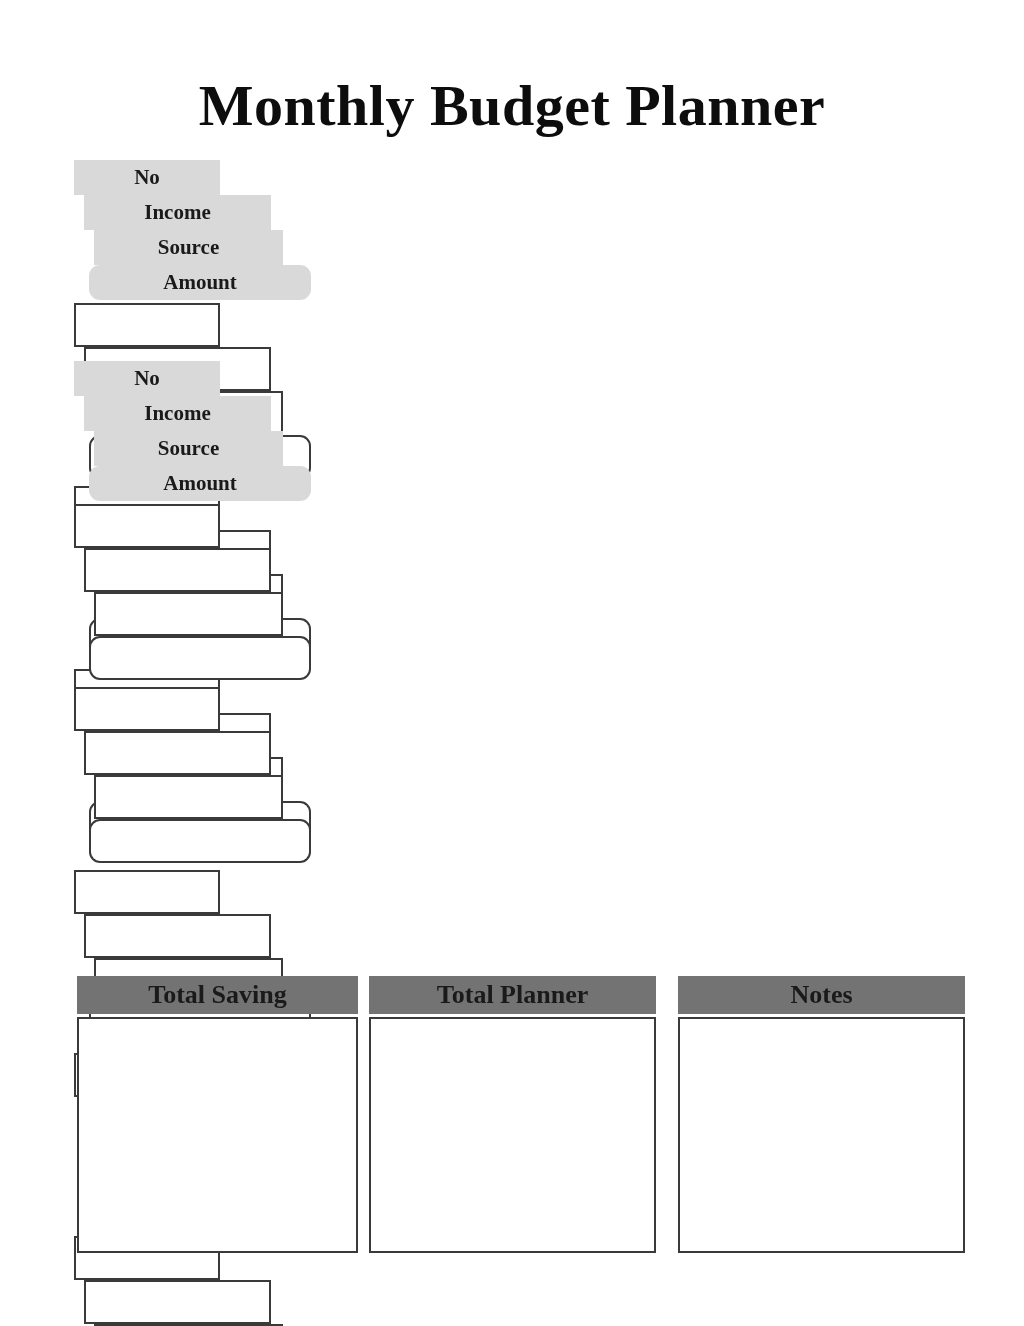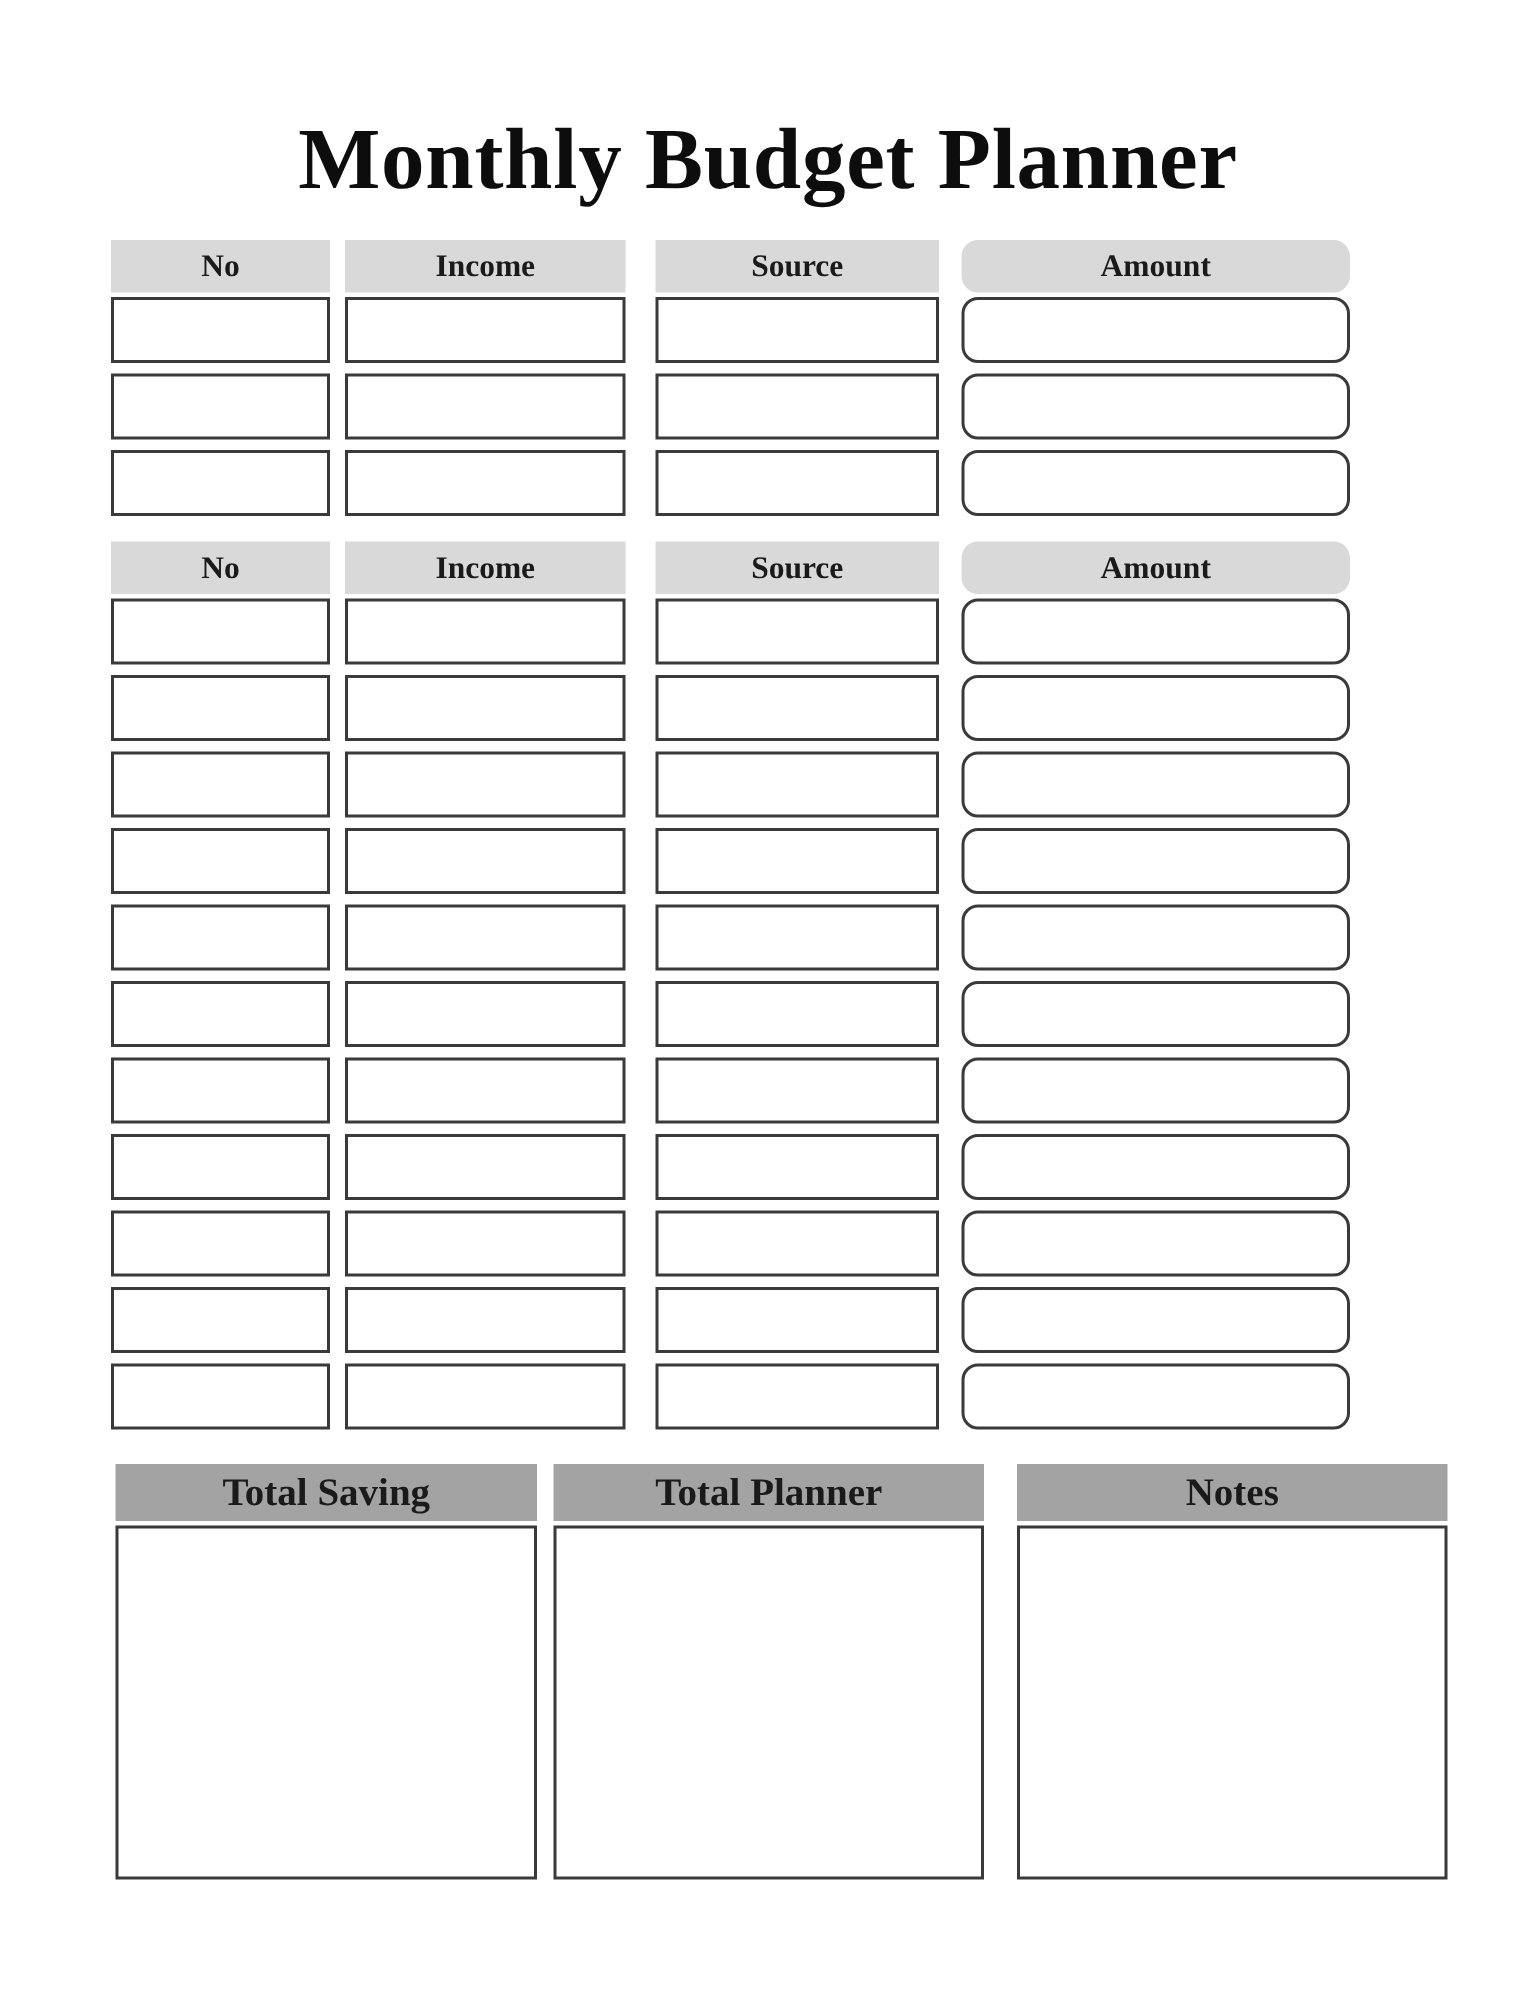--- a/index.html
+++ b/index.html
@@ -31,61 +31,61 @@
   }
   .table {
     position: absolute;
     left: 74px;
     width: 880px;
   }
   .t1 { top: 160px; }
   .t2 { top: 361px; }
   .header-row, .row {
     display: flex;
-    flex-direction: row;
+    flex-direction: column;
   }
   .hcell {
     background: #d9d9d9;
     height: 35px;
     line-height: 35px;
     text-align: center;
     font-weight: bold;
     font-size: 21px;
     color: #1a1a1a;
     box-sizing: border-box;
   }
   .cell {
     background: #ffffff;
     border: 2px solid #3a3a3a;
     height: 44px;
     box-sizing: border-box;
   }
   .c0 { width: 146px; }
   .c1 { width: 187px; margin-left: 10px; }
   .c2 { width: 189px; margin-left: 20px; }
-  .c3 { width: 259px; margin-left: 15px; border-radius: 11px; }
+  .c3 { width: 222px; margin-left: 15px; border-radius: 11px; }
   .rows { margin-top: 3px; }
   .rows .row + .row { margin-top: 7px; }
 
   .summary {
     position: absolute;
     top: 976px;
     left: 0;
     width: 1024px;
     height: 280px;
   }
   .sumcol {
     position: absolute;
     top: 0;
   }
   .sumcol-0 { left: 77px;  width: 281px; }
   .sumcol-1 { left: 369px; width: 287px; }
   .sumcol-2 { left: 678px; width: 287px; }
   .sumheader {
-    background: #a3a3a3;
+    background: #737373;
     height: 38px;
     line-height: 38px;
     text-align: center;
     font-weight: bold;
     font-size: 26px;
     color: #1a1a1a;
   }
   .sumbox {
     margin-top: 3px;
     height: 236px;

